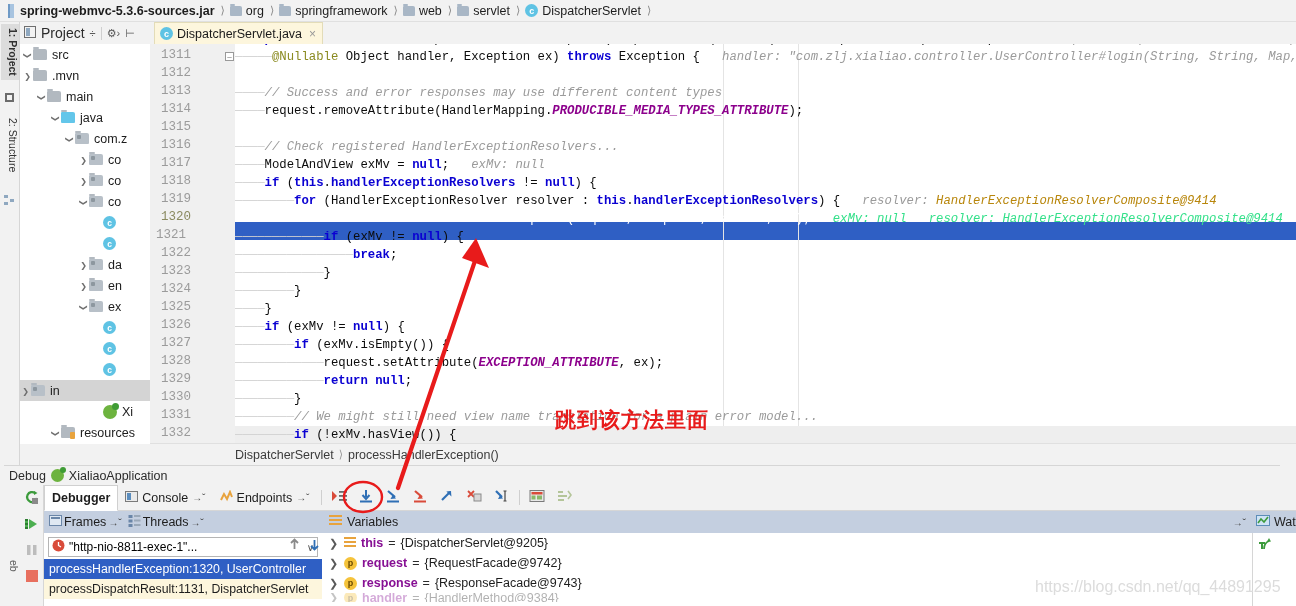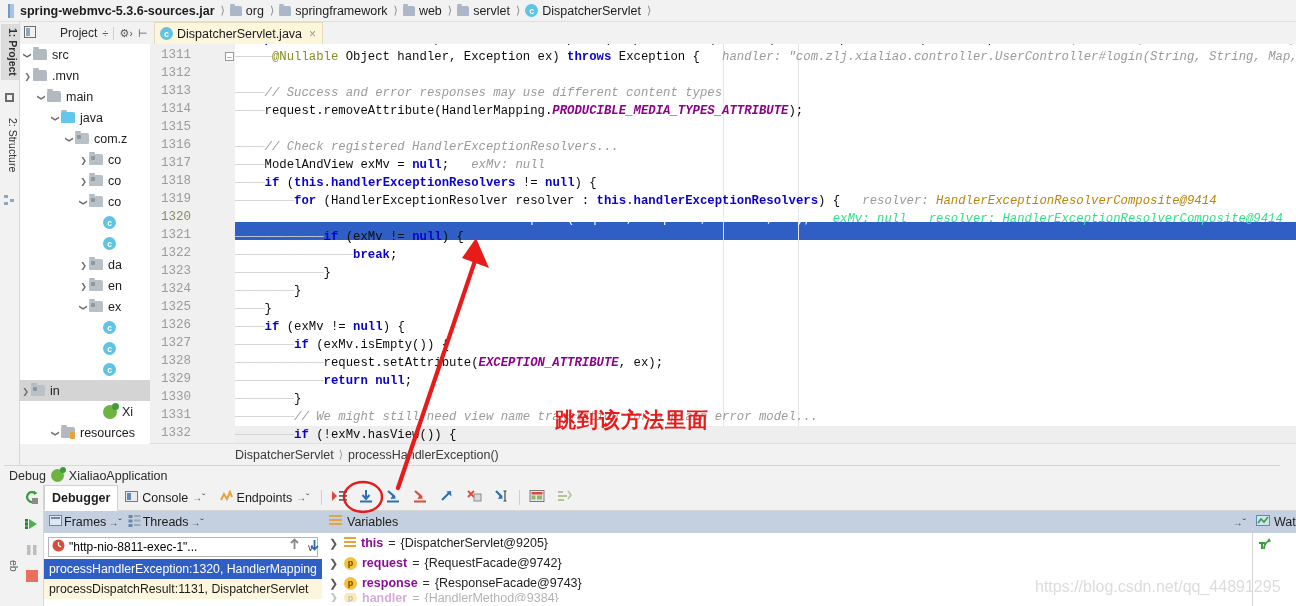--- a/index.html
+++ b/index.html
@@ -31,21 +31,21 @@
   
   .lstripe { position:absolute; left:0; top:22px; width:20px; height:448px; background:#f2f2f2; border-right:1px solid #d6d6d6;}
   .vtab { position:absolute; left:1px; width:18px; writing-mode:vertical-rl; text-orientation:mixed;
           font-size:10.5px; color:#313131; letter-spacing:0px; padding:4px 0; white-space:nowrap;}
   .vtab.sel { background:#dcdcdc; font-weight:bold; }
   .vmark { position:absolute; left:4px; width:11px; height:11px; }
 
   
   .proj-toolbar { position:absolute; left:20px; top:22px; width:130px; height:22px; background:#f2f2f2;
                   display:flex; align-items:center; gap:5px; padding-left:4px; }
-  .ptb-label { font-size:12px; color:#2b2b2b;margin-left:19px; }
+  .ptb-label { font-size:14px; color:#2b2b2b; }
   .ptb-icon { font-size:11px; color:#5a5a5a; }
   .vsep { width:1px; height:13px; background:#cfcfcf; }
 
   .tree { position:absolute; left:20px; top:44px; width:197px; height:400px; background:#fff; overflow:hidden;}
   .trow { height:21px; display:flex; align-items:center; font-size:12.5px; color:#1c1c1c; white-space:nowrap;}
   .trow.sel { background:#d4d4d4; }
   .arrow { width:11px; flex:none; color:#6e6e6e; font-size:9px; text-align:center; }
   .arrow.r:before{content:"\276F"; font-size:8px;}
   .arrow.d:before{content:"\276F"; font-size:8px; display:inline-block; transform:rotate(90deg);}
   .tfold { width:14px;height:11px;background:#b2b9c0;border-radius:1px 2px 1px 1px;margin-right:5px;flex:none;position:relative;}
@@ -326,21 +326,21 @@
       <div class="gln" style="top:4px;">1311</div>
       <div class="gln" style="top:22px;">1312</div>
       <div class="gln" style="top:40px;">1313</div>
       <div class="gln" style="top:58px;">1314</div>
       <div class="gln" style="top:76px;">1315</div>
       <div class="gln" style="top:94px;">1316</div>
       <div class="gln" style="top:112px;">1317</div>
       <div class="gln" style="top:130px;padding-left:8px;">1318</div>
       <div class="gln" style="top:148px;">1319</div>
       <div class="gln cur" style="top:166px;">1320</div>
-      <div class="gln" style="top:184px;">1321</div>
+      <div class="gln" style="top:184px;text-align:center;">1321</div>
       <div class="gln" style="top:202px;">1322</div>
       <div class="gln" style="top:220px;">1323</div>
       <div class="gln" style="top:238px;">1324</div>
       <div class="gln" style="top:256px;">1325</div>
       <div class="gln" style="top:274px;">1326</div>
       <div class="gln" style="top:292px;">1327</div>
       <div class="gln" style="top:310px;">1328</div>
       <div class="gln" style="top:328px;">1329</div>
       <div class="gln" style="top:346px;">1330</div>
       <div class="gln" style="top:364px;">1331</div>
@@ -573,21 +573,21 @@
             <path d="M5.5 2 v9 M2 5 l3.5 -3.5 3.5 3.5" stroke="#8a8a8a" stroke-width="1.8" fill="none"></path>
           </svg></span>
       <span><svg width="11" height="13">
             <path d="M5.5 2 v9 M2 8 l3.5 3.5 3.5 -3.5" stroke="#2f6fb5" stroke-width="1.8" fill="none"></path>
           </svg></span>
       <span><svg width="12" height="13">
             <path d="M0.5 2 h11 l-4 4.5 v4.5 l-3 -1.5 v-3.5 z" fill="#2f6fb5"></path>
           </svg></span>
     </div>
     <div style="position:absolute; top:26px; left:0; width:278px;">
-      <div class="frame-row sel">processHandlerException:1320, HandlerMapping</div>
+      <div class="frame-row sel">processHandlerException:1320, UserController</div>
       <div class="frame-row alt">processDispatchResult:1131, DispatcherServlet</div>
     </div>
   </div>
 
   <div class="vars-body">
     <div class="var-row">
       <span class="var-exp">❯</span>
       <span class="thisic"></span>
       <span class="vname">this</span>
       <span class="veq">=</span>

